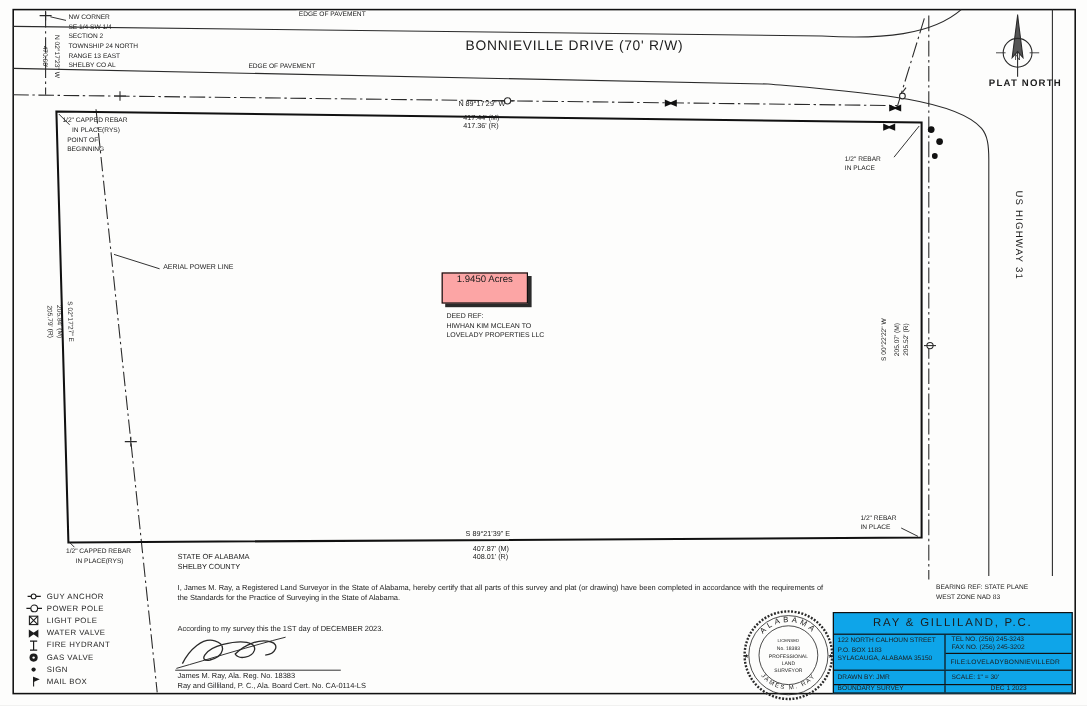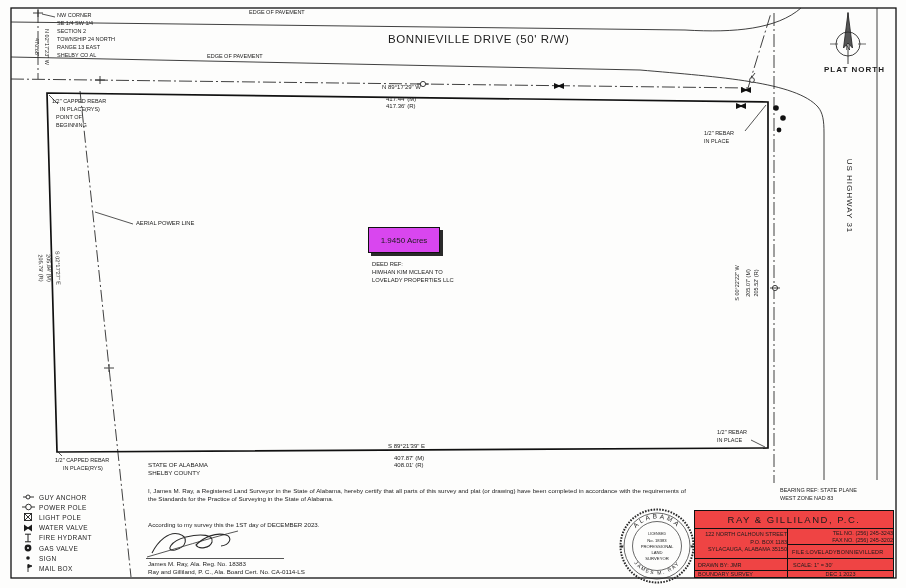--- a/index.html
+++ b/index.html
@@ -8,31 +8,31 @@
   #linework{position:absolute;left:0;top:0;}
   .lbl{position:absolute;white-space:nowrap;color:#1c1c1c;line-height:1.15;}
   .f55{font-size:5.5px;} .f58{font-size:5.8px;} .f6{font-size:6px;}
   .f62{font-size:6.2px;} .f8{font-size:8px;}
   .f11{font-size:11.5px;letter-spacing:.6px;}
   .bg{background:#fdfdfc;padding:0 2px;}
   .vlbl{position:absolute;white-space:nowrap;}
   .rot90{transform:translate(-50%,-50%) rotate(90deg);}
   .rotm90{transform:translate(-50%,-50%) rotate(-90deg);}
   .rot88{transform:translate(-50%,-50%) rotate(88deg);}
-  .acres-box{position:absolute;left:368px;top:227px;width:70px;height:24px;background:#d946ef;
+  .acres-box{position:absolute;left:368px;top:227px;width:70px;height:24px;background:#fca5a5;
              border:1.4px solid #111;box-shadow:3px 3px 0 #2a2a2a;display:flex;
-             align-items:center;justify-content:center;font-size:8px;}
+             justify-content:center;font-size:8px;}
   .legend{position:absolute;left:21px;top:492px;}
   .legend-row{display:flex;align-items:center;height:10.2px;}
   .legend-row svg{width:16px;height:10px;flex:0 0 16px;}
   .legend-row span{font-size:6.5px;letter-spacing:.4px;margin-left:2px;}
   .cert-body{position:absolute;left:148px;top:487px;width:538px;font-size:6.2px;
              line-height:7.8px;text-align:justify;white-space:normal;}
   .tb{position:absolute;left:694px;top:510px;width:200px;height:68px;border:1.2px solid #111;
-      background:#ef4444;font-size:5.5px;display:flex;flex-direction:column;box-sizing:border-box;text-align:right;}
+      background:#0ea5e9;font-size:5.5px;display:flex;flex-direction:column;box-sizing:border-box;}
   .tb-company{height:17px;border-bottom:1px solid #111;display:flex;align-items:center;
               justify-content:center;font-size:9.5px;letter-spacing:1.5px;}
   .tb-mid{height:29px;border-bottom:1px solid #111;display:flex;}
   .tb-addr{width:93px;border-right:1px solid #111;padding:2px 0 0 3px;box-sizing:border-box;}
   .tb-addr div{line-height:7.6px;}
   .tb-contact{flex:1;display:flex;flex-direction:column;}
   .tb-telfax{height:16px;border-bottom:1px solid #111;padding:1px 0 0 5px;box-sizing:border-box;line-height:7px;}
   .tb-file{flex:1;display:flex;align-items:center;padding-left:4px;letter-spacing:.2px;}
   .tb-row{height:11px;border-bottom:1px solid #111;display:flex;}
   .tb-row:last-child{border-bottom:none;flex:1;}
@@ -144,21 +144,21 @@
           <text x="692" y="548" font-size="5">★</text>
         </g>
       </g>
 
       <text x="848" y="50" font-size="7" text-anchor="middle" fill="#1c1c1c" stroke="none" font-family="Liberation Sans, sans-serif">N</text>
     </g>
   </svg>
 
   <div class="lbl f55 bg" style="left:247px;top:9px;">EDGE OF PAVEMENT</div>
   <div class="lbl f55 bg" style="left:205px;top:53px;">EDGE OF PAVEMENT</div>
-  <div class="lbl f11" style="left:388px;top:33px;">BONNIEVILLE DRIVE (50' R/W)</div>
+  <div class="lbl f11" style="left:388px;top:33px;">BONNIEVILLE DRIVE (70' R/W)</div>
   <div class="vlbl rot90 f8" style="left:849px;top:196px;letter-spacing:1px;">US HIGHWAY 31</div>
   <div class="lbl f8" style="left:824px;top:65px;letter-spacing:1px;font-weight:bold;">PLAT NORTH</div>
 
   <div>
     <div class="lbl f55" style="left:57px;top:12px;">NW CORNER</div>
     <div class="lbl f55" style="left:57px;top:20px;">SE 1/4 SW 1/4</div>
     <div class="lbl f55" style="left:57px;top:28px;">SECTION 2</div>
     <div class="lbl f55" style="left:57px;top:36px;">TOWNSHIP 24 NORTH</div>
     <div class="lbl f55" style="left:57px;top:44px;">RANGE 13 EAST</div>
     <div class="lbl f55" style="left:57px;top:52px;">SHELBY CO AL</div>

